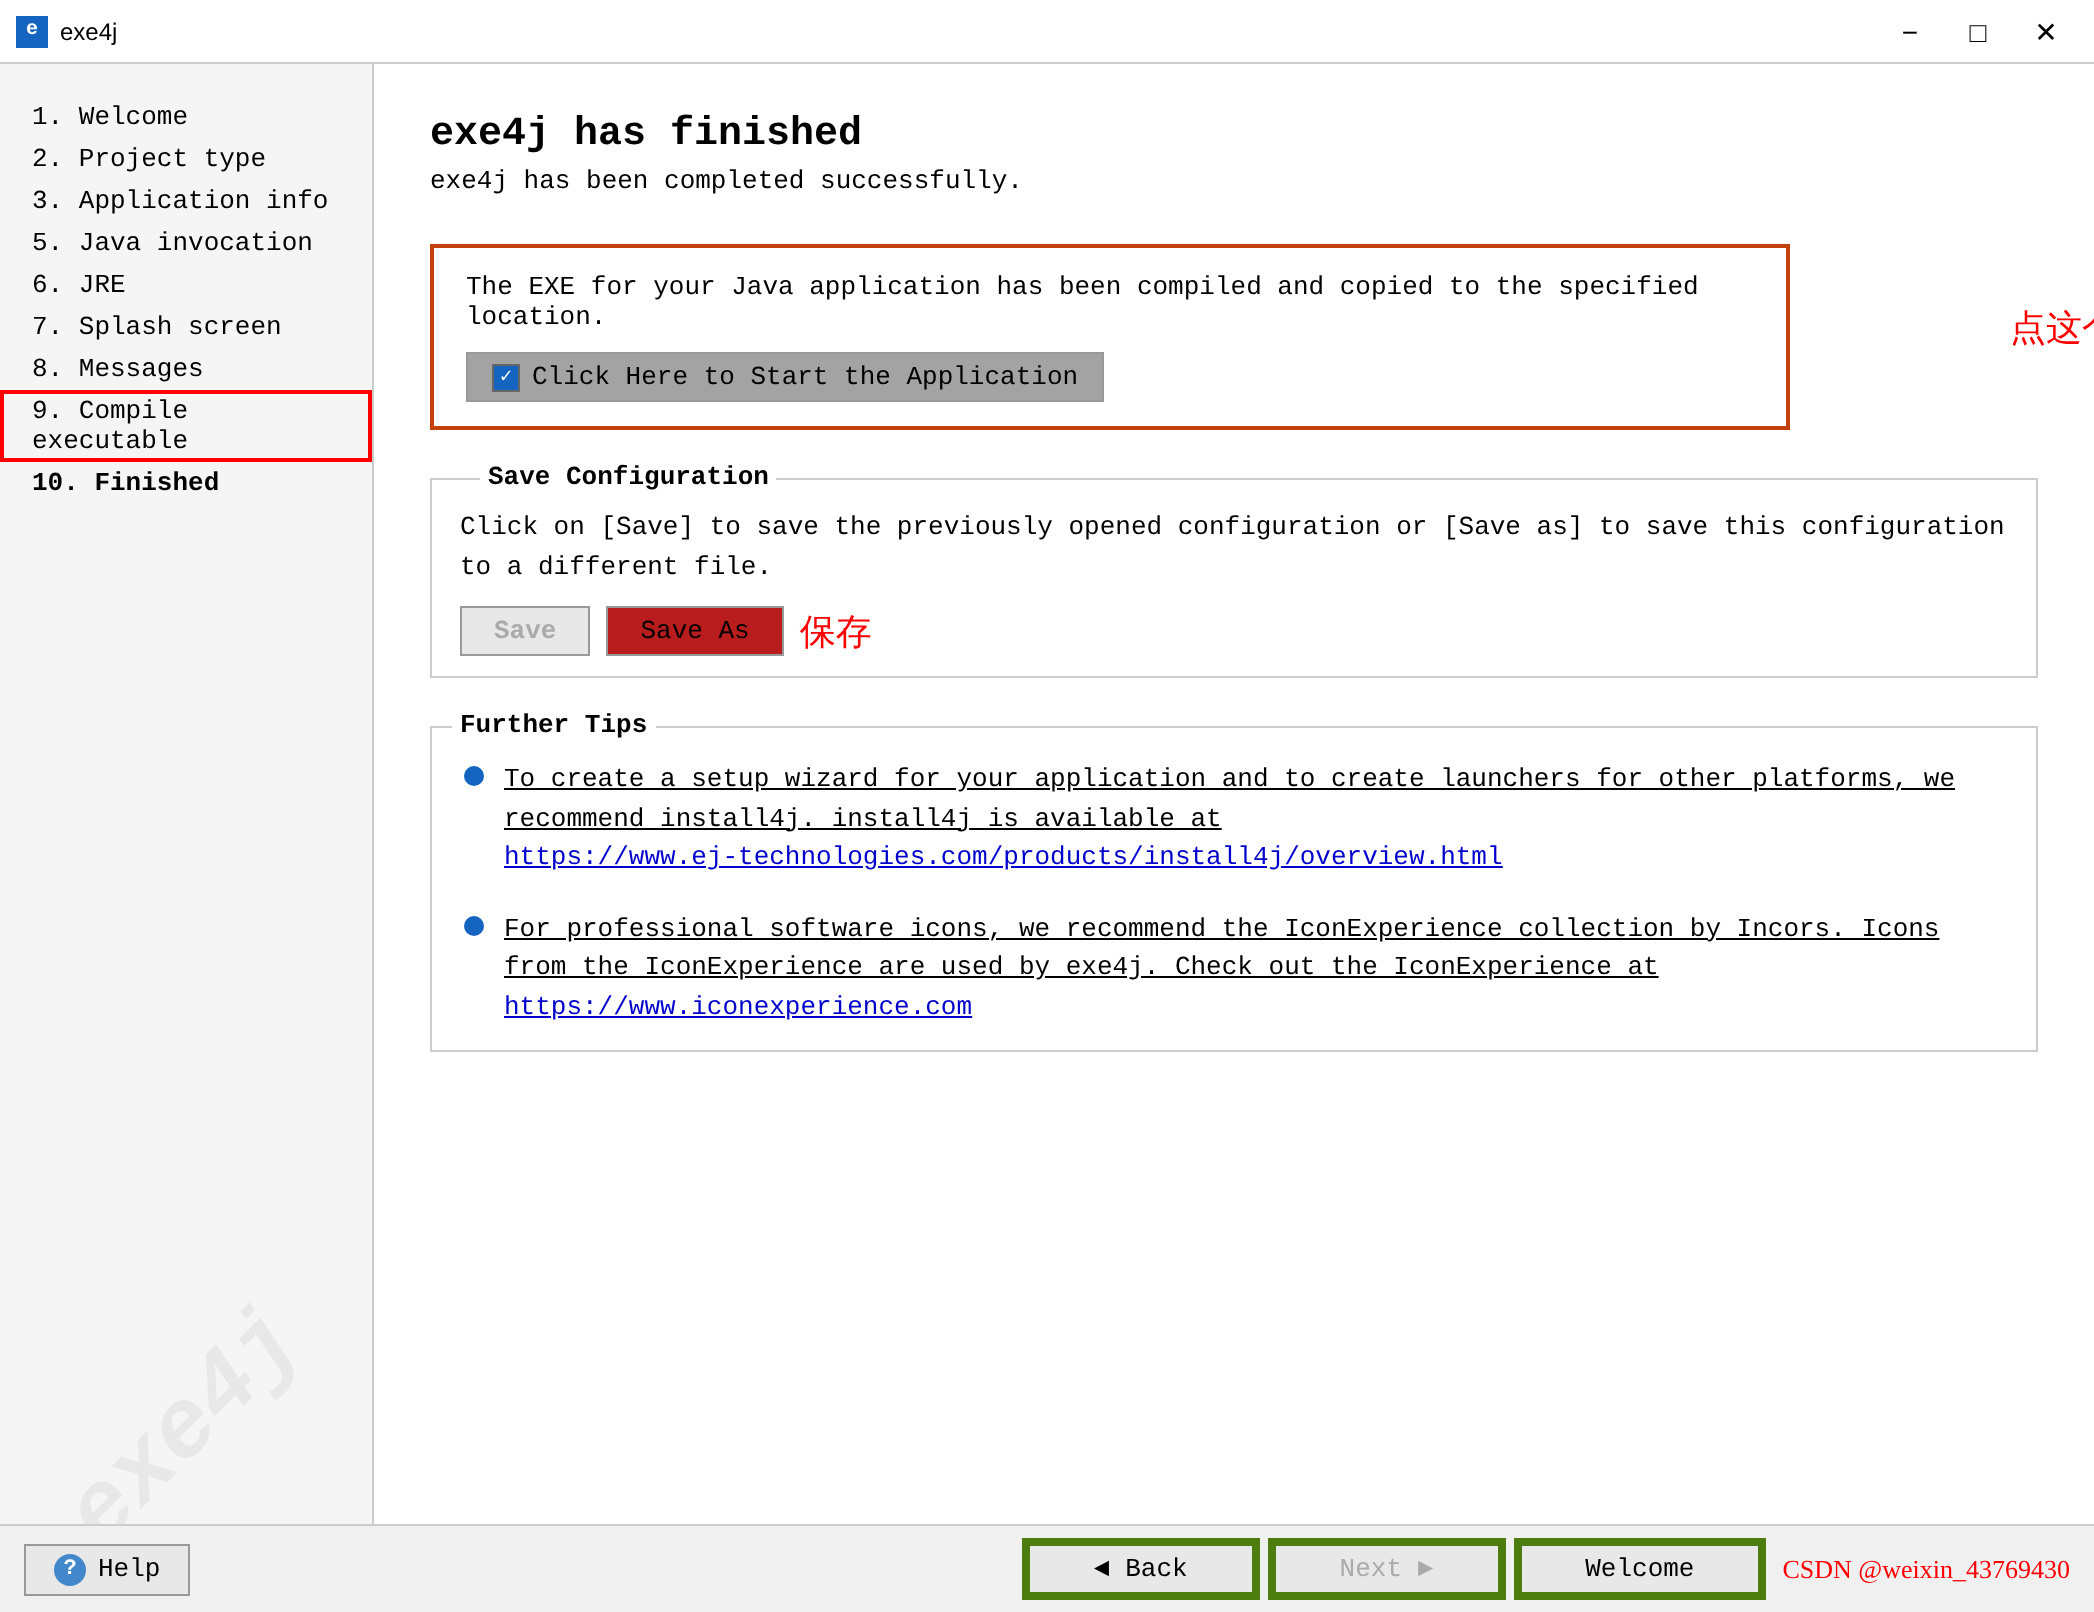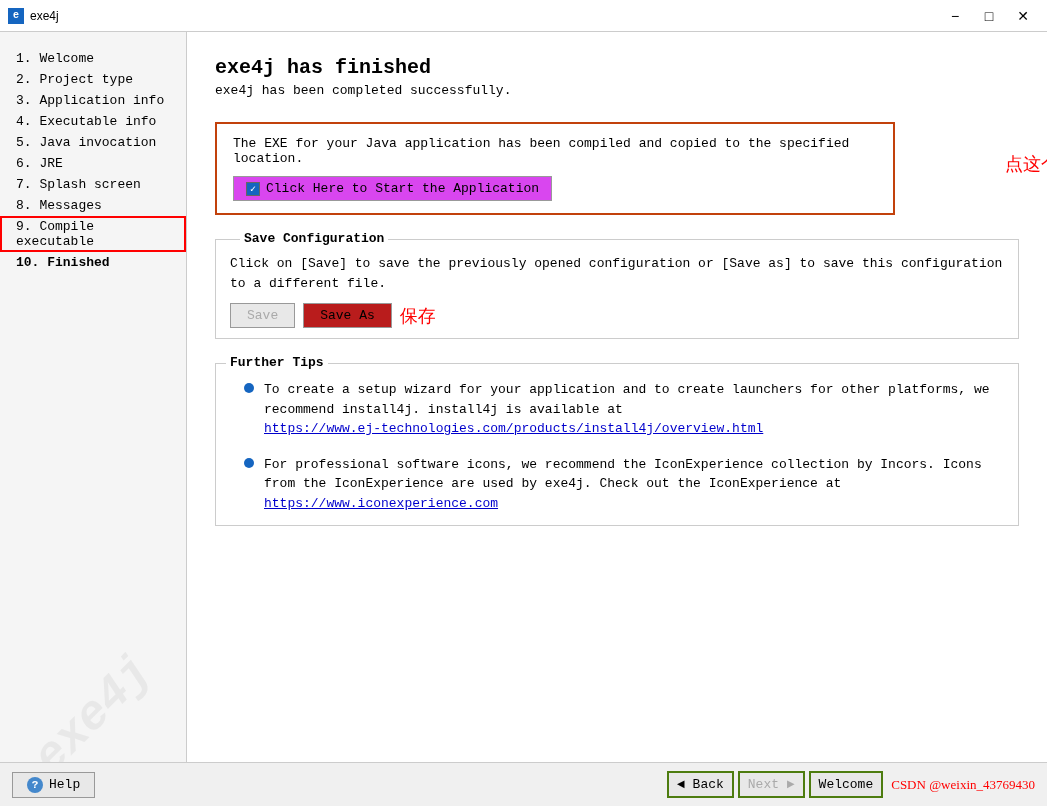--- a/index.html
+++ b/index.html
@@ -152,21 +152,21 @@
     .compile-box-text {
       font-family: 'Courier New', Courier, monospace;
       font-size: 13px;
     }
     .compile-box-row {
       display: flex;
       align-items: center;
       gap: 12px;
     }
     .click-here-btn {
-      background: #d946ef;
+      background: #a3a3a3;
       border: 1px solid #999;
       padding: 4px 12px;
       font-family: 'Courier New', Courier, monospace;
       font-size: 13px;
       cursor: pointer;
       display: flex;
       align-items: center;
       gap: 6px;
     }
     .checkbox-icon {
@@ -234,28 +234,30 @@
       border: 1px solid #999;
       padding: 4px 16px;
       font-family: 'Courier New', Courier, monospace;
       font-size: 13px;
       cursor: pointer;
     }
     .action-btn:disabled {
       color: #aaa;
       cursor: default;
       background: #e8e8e8;
+      font-weight: bold;
     }
 
     
     .tips-section {
       border: 1px solid #ccc;
-      padding: 12px 28px;
+      padding: 12px 16px;
       position: relative;
       margin-top: 8px;
+      text-decoration: underline;
     }
     .tips-label {
       position: absolute;
       top: -9px;
       left: 10px;
       background: #fff;
       padding: 0 4px;
       font-family: 'Courier New', Courier, monospace;
       font-size: 13px;
       font-weight: bold;
@@ -321,22 +323,22 @@
       font-size: 11px;
       font-weight: bold;
     }
     .footer-spacer { flex: 1; }
     .footer-right-btns {
       display: flex;
       gap: 4px;
     }
     .footer-nav-btn {
       background: #e8e8e8;
-      border: 2px solid #4d7c0f;
-      padding: 4px 8px;
+      border: 4px solid #4d7c0f;
+      padding: 4px 32px;
       font-family: 'Courier New', Courier, monospace;
       font-size: 13px;
       cursor: pointer;
       display: flex;
       align-items: center;
       gap: 4px;
     }
     .footer-nav-btn:disabled {
       color: #aaa;
       cursor: default;
@@ -360,21 +362,20 @@
   </div>
 </div>
 
 <div class="app-body">
 
   <div class="sidebar">
     <nav class="sidebar-nav">
       <a class="sidebar-item">1.  Welcome</a>
       <a class="sidebar-item">2.  Project type</a>
       <a class="sidebar-item">3.  Application info</a>
-      <a class="sidebar-item">4.  Executable info</a>
       <a class="sidebar-item">5.  Java invocation</a>
       <a class="sidebar-item">6.  JRE</a>
       <a class="sidebar-item">7.  Splash screen</a>
       <a class="sidebar-item">8.  Messages</a>
       <a class="sidebar-item highlighted">9.  Compile executable</a>
       <a class="sidebar-item bold">10. Finished</a>
     </nav>
     <div class="sidebar-watermark">exe4j</div>
   </div>
 

